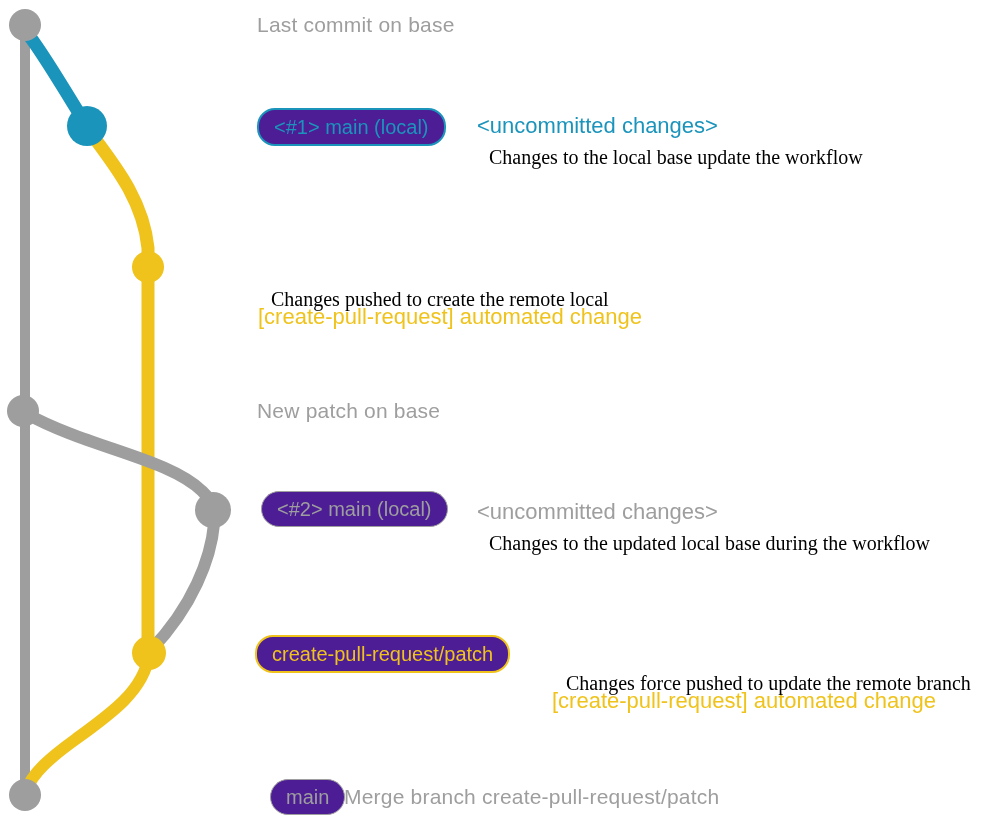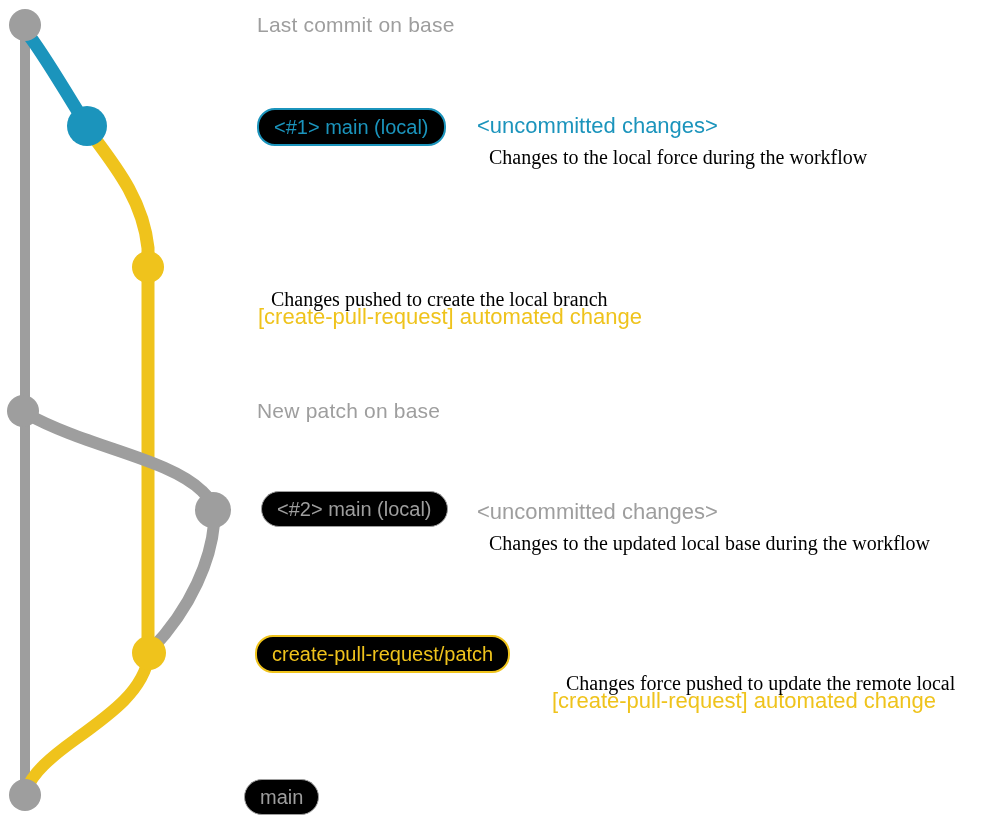--- a/index.html
+++ b/index.html
@@ -35,21 +35,21 @@
     color: var(--color-gray, #9e9e9e);
     letter-spacing: 0.2px;
   }
   .badge {
     display: inline-block;
     border: 2px solid;
     border-radius: 18px;
     padding: 6px 15px;
     font-size: 20px;
     line-height: 1.1;
-    background: #000000;
+    background: #4c1d95;
   }
   .badge.blue   { color: var(--color-blue, #1b94bc);   border-color: var(--color-blue, #1b94bc); }
   .badge.gray   { color: var(--color-gray, #9e9e9e);   border-color: var(--color-gray, #9e9e9e); border-width: 1.5px; }
   .badge.yellow { color: var(--color-yellow, #efc31c); border-color: var(--color-yellow, #efc31c); }
 
   .title {
     font-size: 22px;
   }
   .title.blue   { color: var(--color-blue, #1b94bc); }
   .title.gray   { color: var(--color-gray, #9e9e9e); }
@@ -86,36 +86,37 @@
     <circle class="fill-yellow" cx="149" cy="653" r="17"></circle>
     <circle class="fill-gray" cx="25" cy="795" r="16"></circle>
   </svg>
 
   <div class="abs heading" style="left:257px; top:13px;">Last commit on base</div>
 
   <div class="abs" style="left:257px; top:108px;">
     <span class="badge blue">&lt;#1&gt; main (local)</span>
   </div>
   <div class="abs title blue" style="left:477px; top:113px;">&lt;uncommitted changes&gt;</div>
-  <div class="abs desc" style="left:489px; top:146px;">Changes to the local force during the workflow</div>
+  <div class="abs desc" style="left:489px; top:146px;">Changes to the local base update the workflow</div>
 
   <div class="abs title yellow" style="left:258px; top:256px;">[create-pull-request] automated change</div>
-  <div class="abs desc" style="left:271px; top:288px;">Changes pushed to create the local branch</div>
+  <div class="abs desc" style="left:271px; top:288px;">Changes pushed to create the remote local</div>
 
   <div class="abs heading" style="left:257px; top:399px;">New patch on base</div>
 
   <div class="abs" style="left:261px; top:491px;">
     <span class="badge gray">&lt;#2&gt; main (local)</span>
   </div>
   <div class="abs title gray" style="left:477px; top:499px;">&lt;uncommitted changes&gt;</div>
   <div class="abs desc" style="left:489px; top:532px;">Changes to the updated local base during the workflow</div>
 
   <div class="abs" style="left:255px; top:635px;">
     <span class="badge yellow">create-pull-request/patch</span>
   </div>
   <div class="abs title yellow" style="left:552px; top:640px;">[create-pull-request] automated change</div>
-  <div class="abs desc" style="left:566px; top:672px;">Changes force pushed to update the remote local</div>
+  <div class="abs desc" style="left:566px; top:672px;">Changes force pushed to update the remote branch</div>
 
-  <div class="abs" style="left:244px; top:779px;text-align:right;">
+  <div class="abs" style="left:270px; top:779px;text-align:right;">
     <span class="badge gray">main</span>
   </div>
+  <div class="abs heading" style="left:344px; top:785px;">Merge branch create-pull-request/patch</div>
 
 </div>
 
 </body></html>

